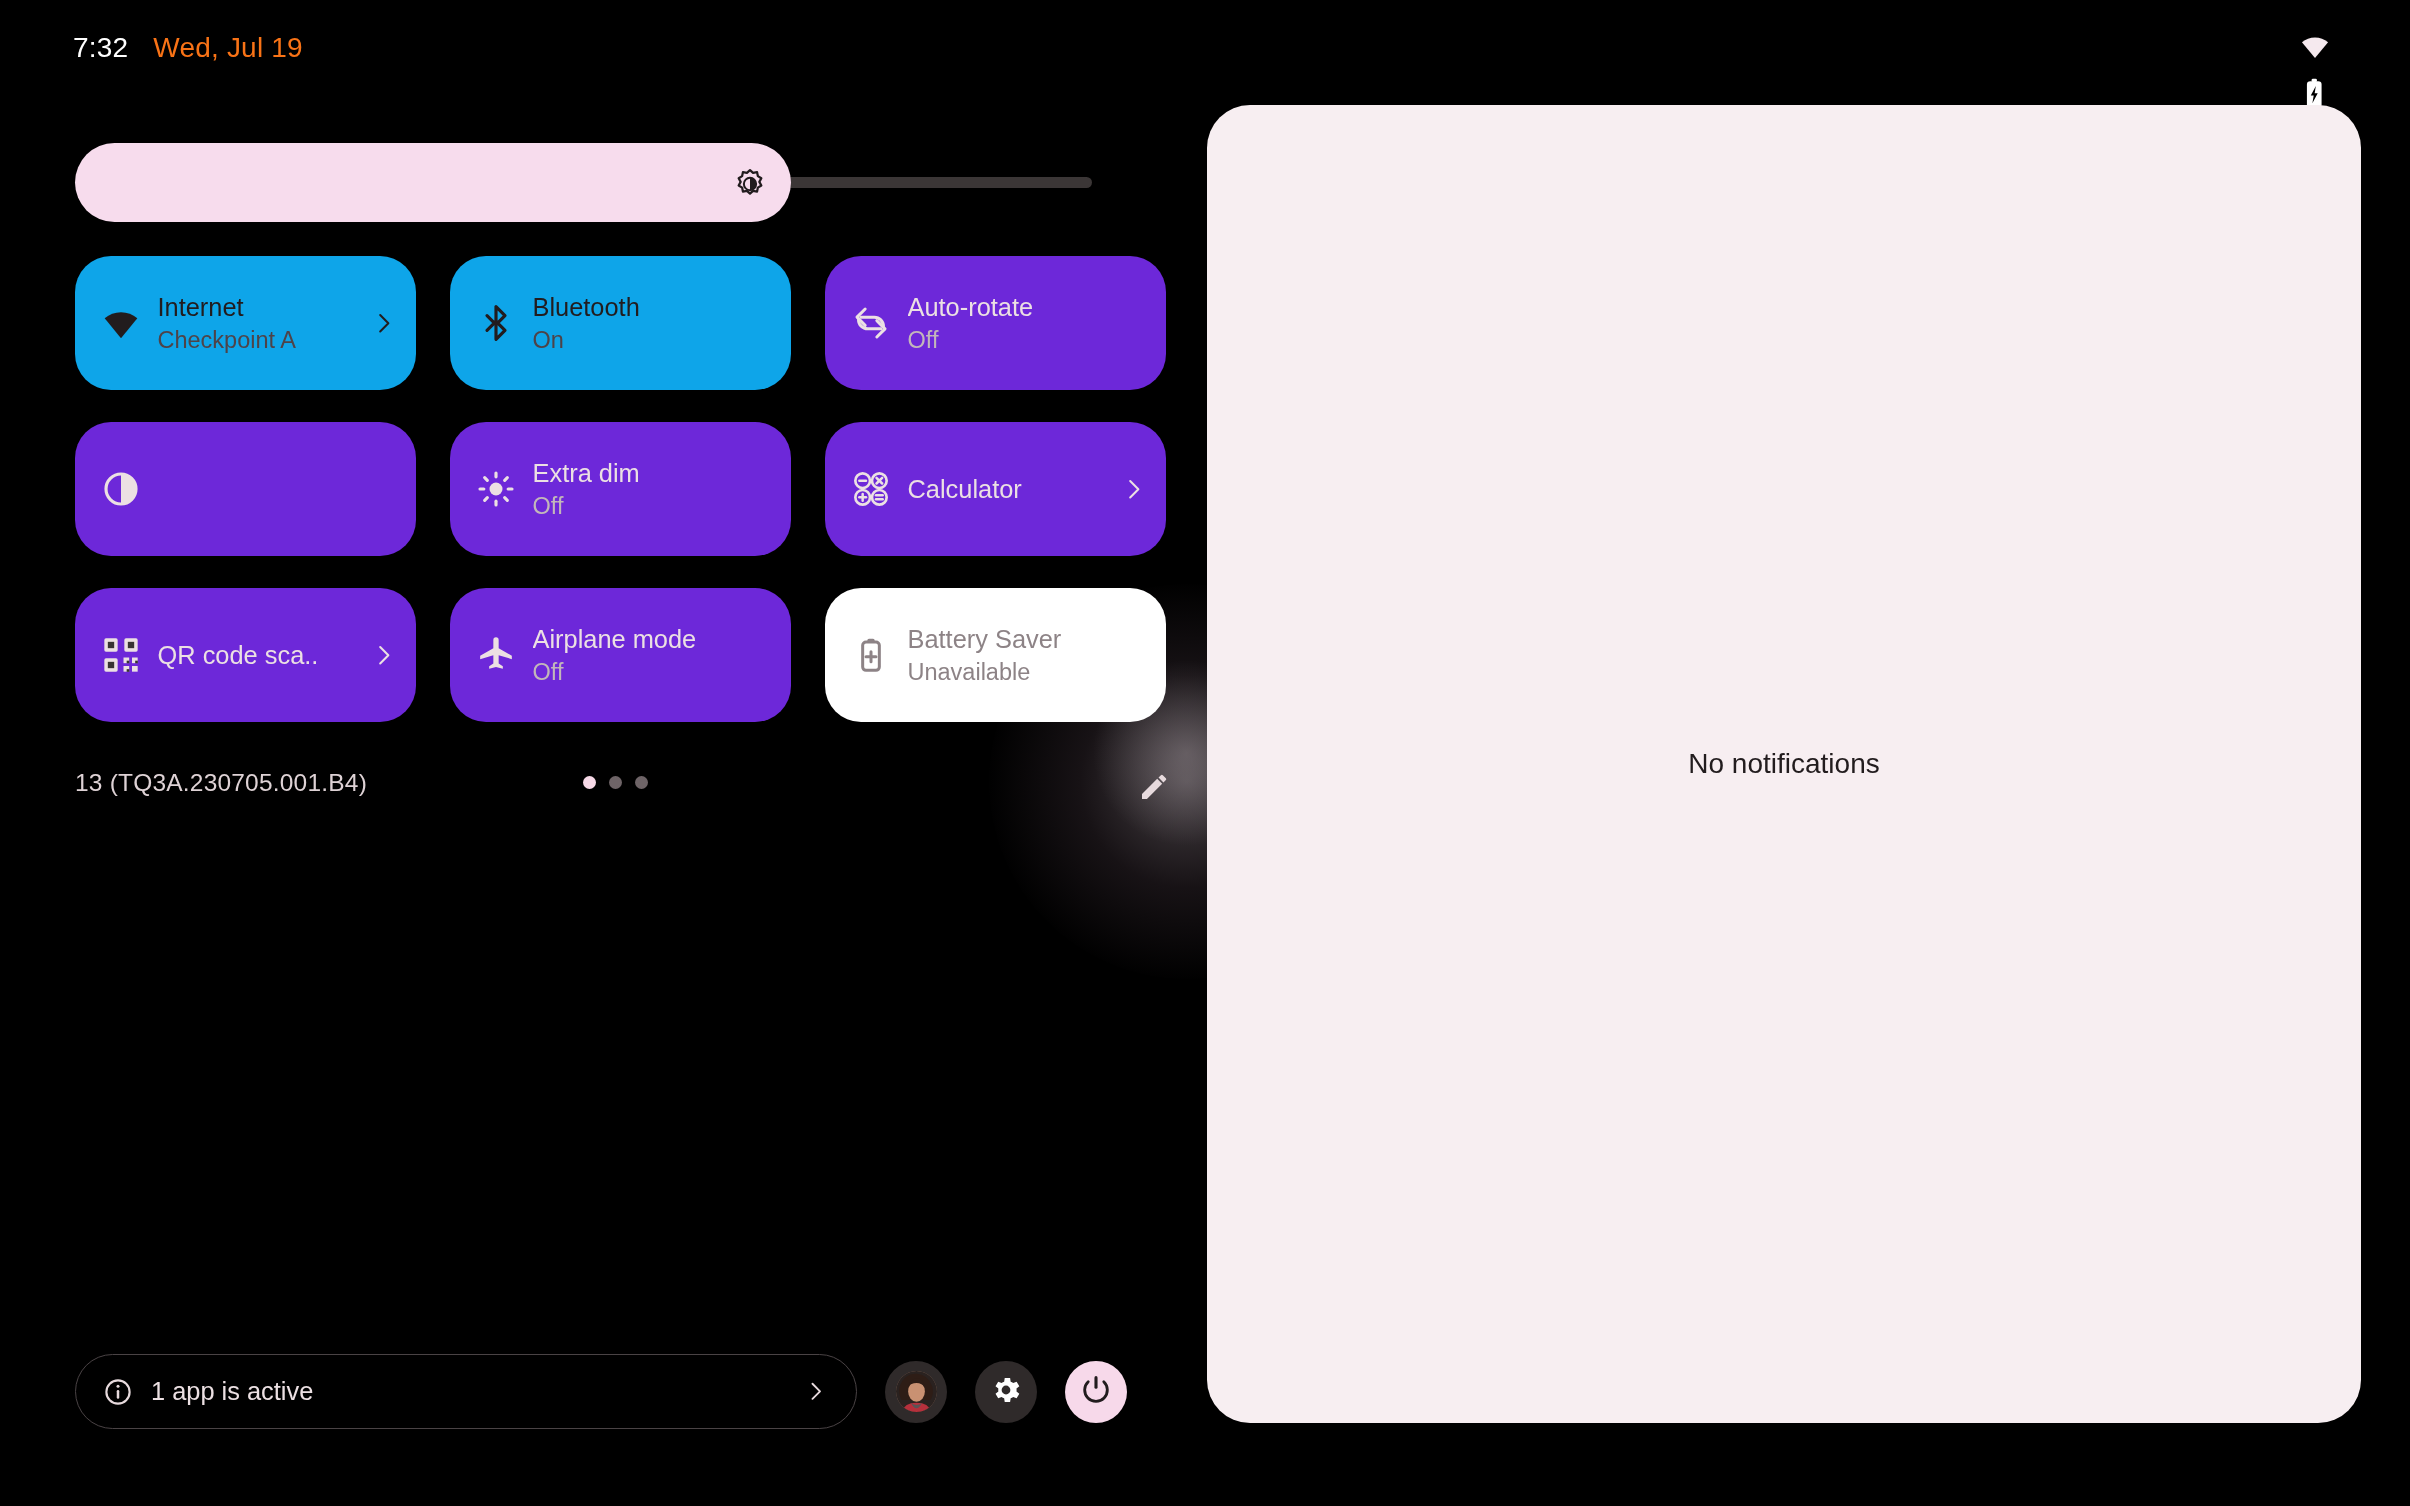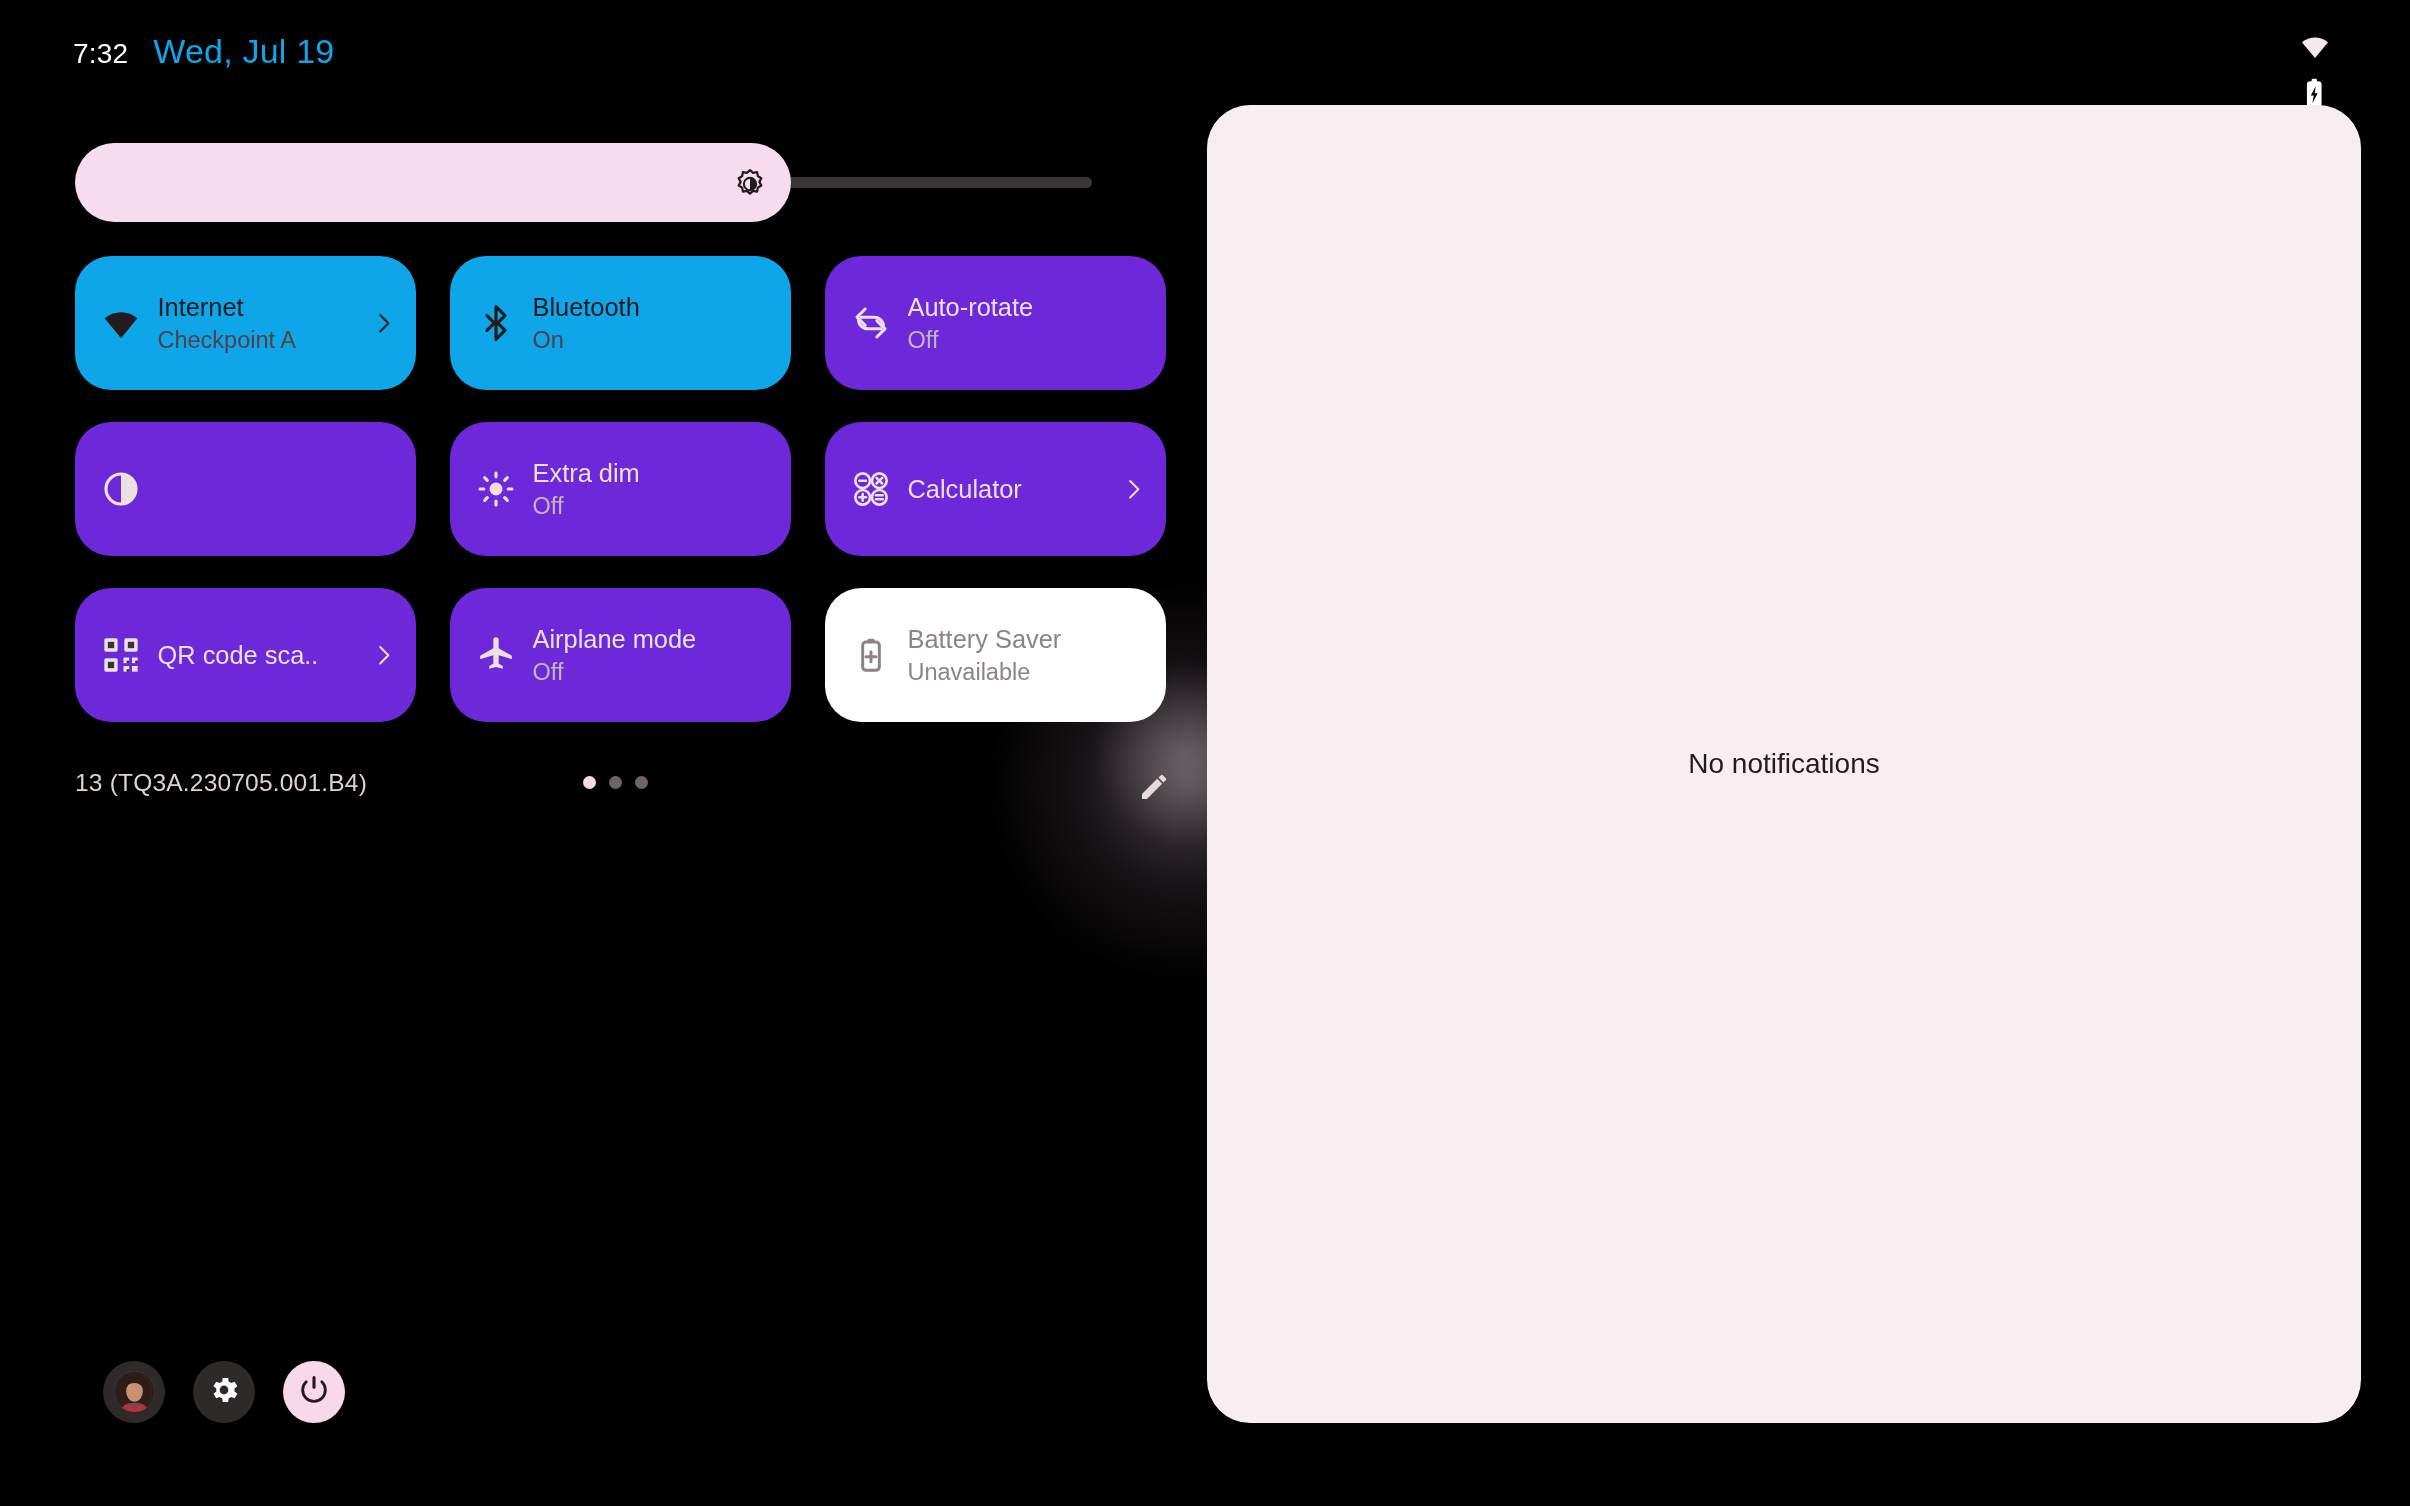--- a/index.html
+++ b/index.html
@@ -24,21 +24,21 @@
     background: radial-gradient(circle, rgba(255,240,248,0.22) 0%, rgba(0,0,0,0) 70%);
     pointer-events: none;
   }
 
   
   .statusbar {
     position: absolute; left: 0; top: 0; width: 2411px; height: 87px;
   }
   .sb-left { position: absolute; left: 73px; top: 32px; display: flex; align-items: baseline; gap: 25px; }
   .sb-time { color: #ffffff; font-size: 28px; letter-spacing: 0.2px; }
-  .sb-date { color: #0ea5e9; font-size: 34px; letter-spacing: 0.2px; text-align: right; }
+  .sb-date { color: #f97316; font-size: 28px; letter-spacing: 0.2px; text-align: right; }
   .sb-right { position: absolute; right: 68px; top: 30px; display: flex; align-items: center; gap: 13px; flex-direction: column; }
   .sb-batt-text { color: #ffffff; font-size: 28px; letter-spacing: 0.2px; }
 
   
   .brightness-wrap {
     position: absolute; left: 75px; top: 143px; width: 1017px; height: 79px;
   }
   .br-track {
     position: absolute; left: 0; top: 0; width: 1017px; height: 79px;
   }
@@ -339,20 +339,35 @@
         <span class="dot"></span>
       </div>
     <span class="edit-btn">
       <svg width="32" height="32" viewBox="0 0 24 24">
         <path d="M3 17.3 V21 h3.7 L18.1 9.6 l-3.7 -3.7 Z M20.9 6.8 a1 1 0 0 0 0 -1.4 l-2.3 -2.3 a1 1 0 0 0 -1.4 0 l-1.8 1.8 3.7 3.7 Z" fill="#e7dadd"></path>
       </svg>
     </span>
   </div>
 
   <div class="bottom-bar">
+    <div class="active-pill">
+      <span class="pill-icon">
+        <svg width="30" height="30" viewBox="0 0 24 24">
+          <circle cx="12" cy="12" r="9.3" fill="none" stroke="#e7dadd" stroke-width="1.7"></circle>
+          <circle cx="12" cy="7.4" r="1.2" fill="#e7dadd"></circle>
+          <rect x="11" y="10.3" width="2" height="7" rx="1" fill="#e7dadd"></rect>
+        </svg>
+      </span>
+      <span class="pill-label">1 app is active</span>
+      <span class="pill-chevron">
+        <svg width="22.6" height="22.6" viewBox="0 0 24 24">
+            <path d="M9 4 L17 12 L9 20" fill="none" stroke="#e7dadd" stroke-width="2" stroke-linecap="round" stroke-linejoin="round"></path>
+          </svg>
+      </span>
+    </div>
 
     <div class="round-btn">
       <span class="avatar-img">
         <svg width="41" height="41" viewBox="0 0 44 44">
           <defs>
               <clipPath id="avclip">
                 <circle cx="22" cy="22" r="22"></circle>
               </clipPath>
             </defs>
           <g clip-path="url(#avclip)">

